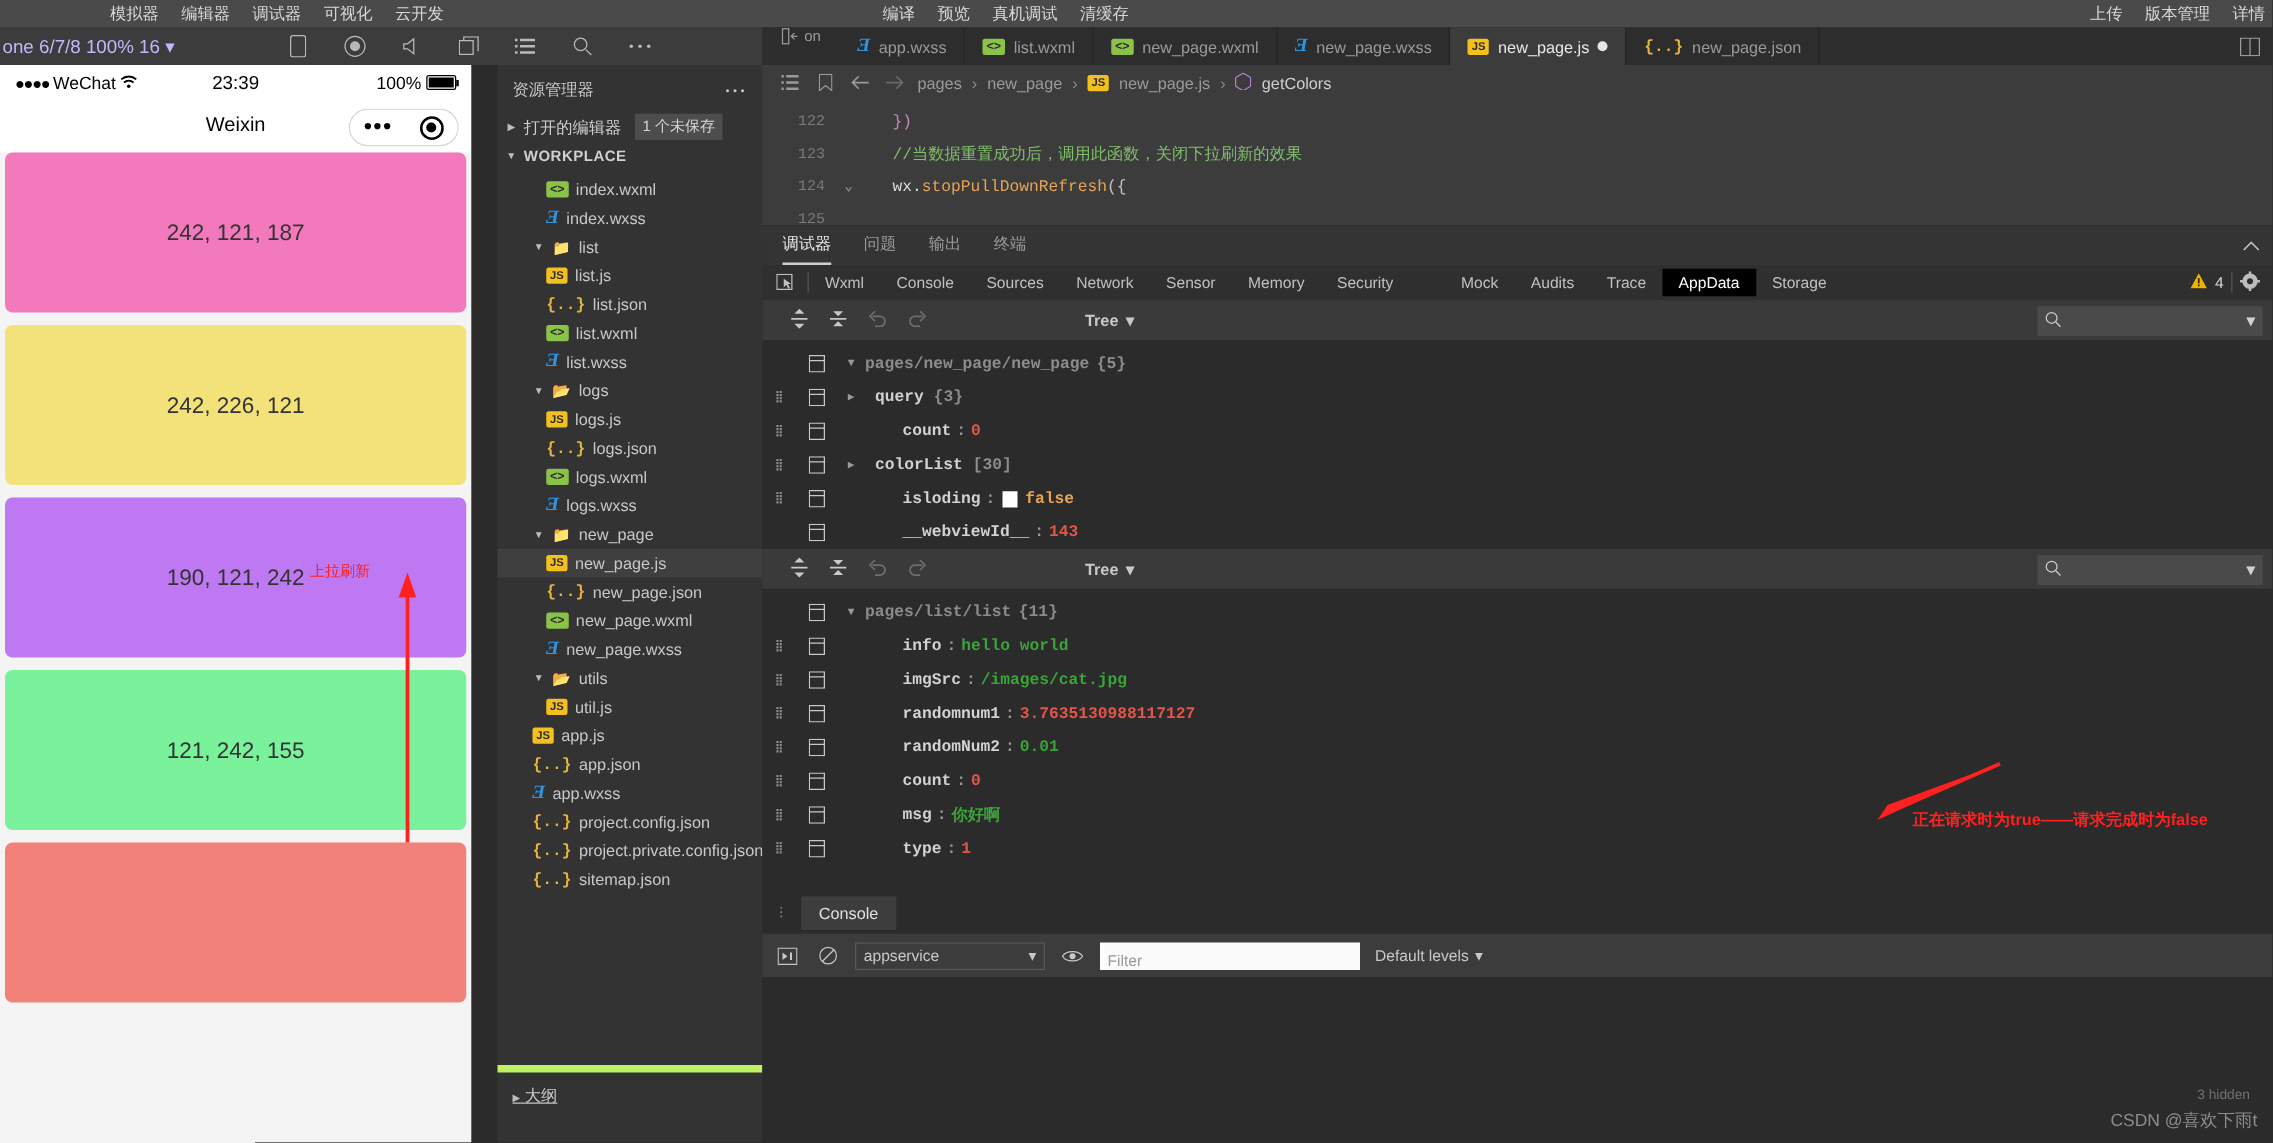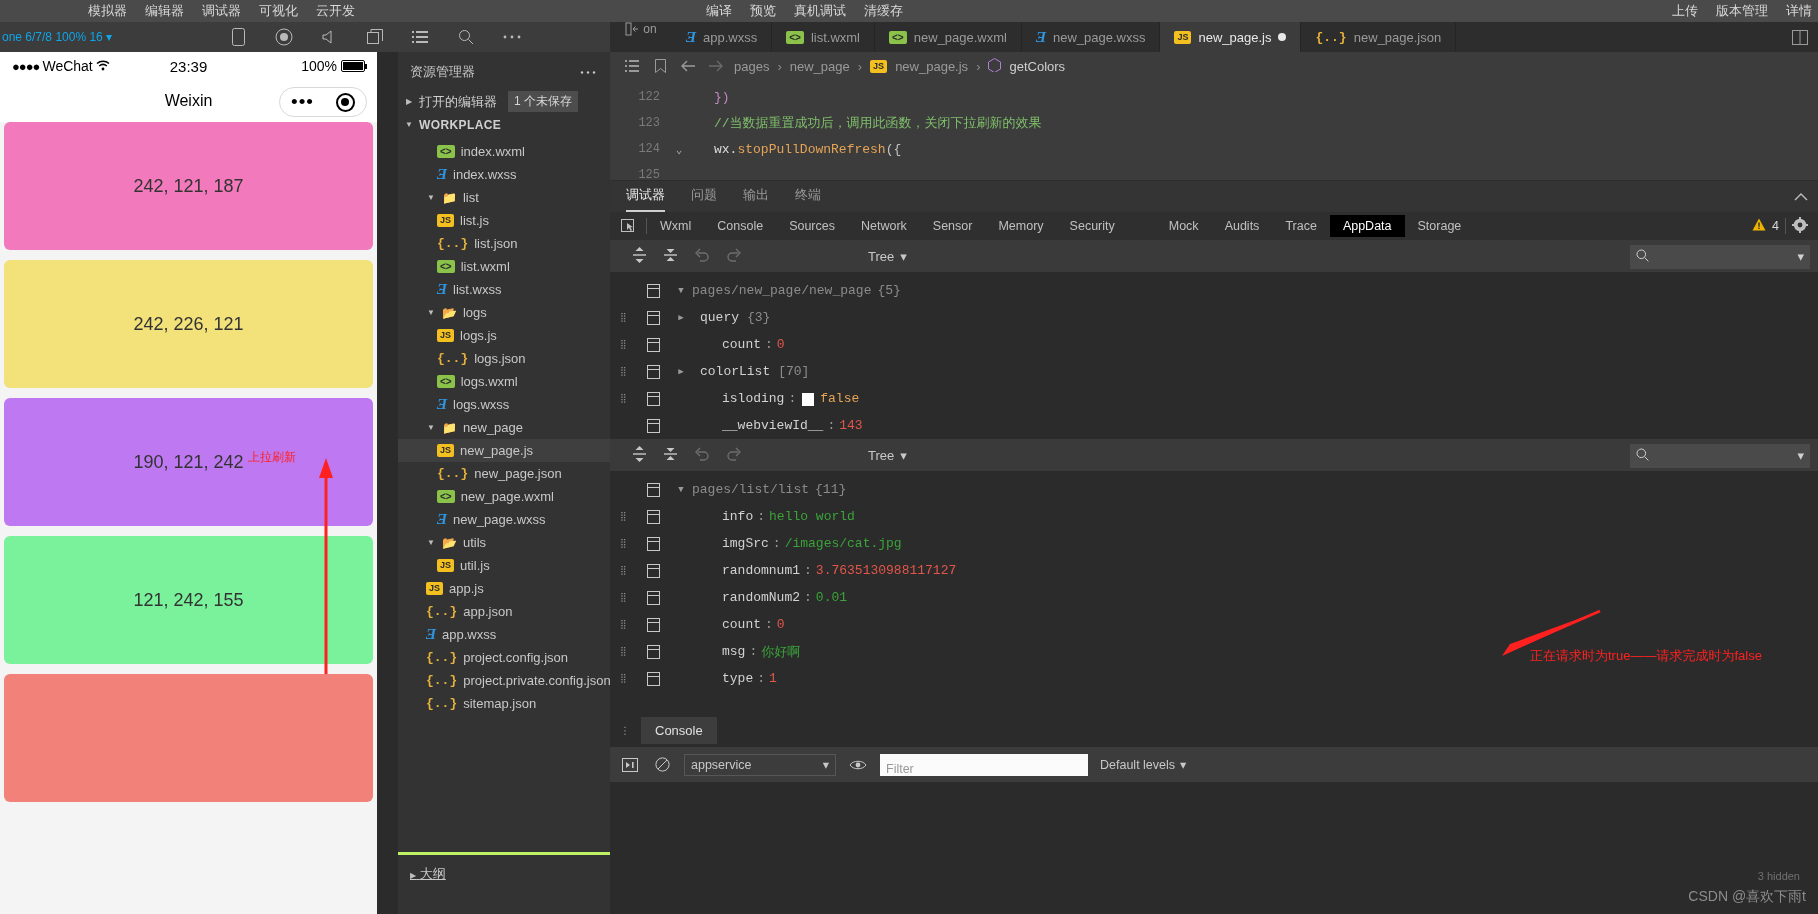--- a/index.html
+++ b/index.html
@@ -24,21 +24,21 @@
 
   
   .toolbar2 {
     position: absolute; top: 22px; left: 0; width: 1818px; height: 30px;
     background: #3c3c3c;
   }
   .sim-toolbar {
     position: absolute; left: 0; top: 0; width: 398px; height: 30px;
     background: #3c3c3c; display: flex; align-items: center;
   }
-  .sim-sel { color: #0ea5e9; font-size: 12px; margin-left: 0px; padding-left: 2px; white-space: nowrap;}
+  .sim-sel { color: #c4b5fd; font-size: 15px; margin-left: 0px; padding-left: 2px; white-space: nowrap;}
   .sim-icons { position: absolute; left: 228px; top: 5px; display: flex; gap: 26px; }
   .ic { width: 20px; height: 20px; color: #b9b9b9; display: flex; align-items: center; justify-content: center; }
   .ic svg { display: block; }
 
   .exp-toolbar {
     position: absolute; left: 398px; top: 0; width: 212px; height: 30px;
     background: #3c3c3c; display: flex; align-items: center; gap: 26px; padding-left: 12px;
   }
 
   
@@ -119,21 +119,21 @@
   }
   .exp-title { padding: 10px 12px 8px 12px; color: #c8c8c8; font-size: 13px; display:flex; justify-content:space-between; align-items:center;gap:24px;}
   .exp-row { display: flex; align-items: center; height: 23px; padding-left: 6px; gap: 5px; white-space: nowrap; }
   .badge-unsaved { background: #4d4d4d; color: #d6d6d6; font-size: 12px; padding: 2px 6px; margin-left: 6px; }
   .caret { width: 10px; text-align: center; font-size: 8px; color: #bdbdbd; }
   .exp-section { font-size: 12px; font-weight: bold; letter-spacing: .4px; color: #d0d0d0; }
   .tree-row { display: flex; align-items: center; height: 23px; gap: 6px; white-space: nowrap; color: #c8c8c8; font-size: 13px; }
   .tree-row.sel { background: #3f3f3f; }
   .folder-ic { color: #9aa7b0; font-size: 12px; }
   .folder-green { color: #8bc34a; }
-  .exp-outline { position: absolute; bottom: 0; left: 0; right: 0; height: 62px; border-top: 3px solid #bef264; padding: 10px 12px; color:#c8c8c8;text-decoration:underline;}
+  .exp-outline { position: absolute; bottom: 0; left: 0; right: 0; height: 62px; border-top: 6px solid #bef264; padding: 10px 12px; color:#c8c8c8;text-decoration:underline;}
 
   
   .editor-area { position: absolute; left: 610px; top: 52px; width: 1208px; height: 128px; background: #3c3c3c; }
   .breadcrumb {
     height: 28px; display: flex; align-items: center; gap: 8px; padding-left: 12px;
     color: #9a9a9a; font-size: 13px; background: #3c3c3c;
   }
   .bc-sep { color: #8a8a8a; }
   .code {
     font-family: "Liberation Mono", monospace; font-size: 13px;
@@ -166,21 +166,21 @@
     position: absolute; left: 610px; top: 212px; width: 1208px; height: 28px;
     background: #2f2f2f; display: flex; align-items: center; font-size: 12.5px; color: #c0c0c0;
   }
   .dev-tabs .cursor-ic { width: 36px; display:flex; align-items:center; justify-content:center; }
   .dev-tabs .sep { width: 1px; height: 16px; background: #555; }
   .dev-tabs .dtab { padding: 4px 13px; white-space: nowrap; }
   .dev-tabs .dtab.active { background: #000; color: #fff; }
   .dev-warn { margin-left: auto; display: flex; align-items: center; gap: 6px; padding-right: 10px; }
   .dev-warn .wc { color: #d6d6d6; }
 
-  .appdata { position: absolute; left: 610px; top: 240px; width: 1208px; height: 634px; background: #2b2b2b; }
+  .appdata { position: absolute; left: 610px; top: 240px; width: 1208px; height: 634px; background: #2b2b2b; font-weight: bold; }
   .ad-panel { border-top: 1px solid #3a3a3a; }
   .ad-toolbar {
     height: 32px; background: #3a3a3a; display: flex; align-items: center;
     gap: 16px; padding-left: 22px; color: #c8c8c8; font-size: 13px;
     border-bottom: 1px solid #2b2b2b;
   }
   .ad-tree-sel { margin-left: 110px; display: flex; align-items: center; gap: 6px; }
   .ad-search {
     margin-left: auto; width: 180px; height: 24px; background: #4a4a4a;
     display: flex; align-items: center; padding: 0 6px; gap: 4px; margin-right: 8px;
@@ -754,21 +754,21 @@
               <span class="ad-grip">⣿</span>
               <span class="ad-docicon">
                 <svg width="13" height="14" viewBox="0 0 13 14">
                   <rect x="0.5" y="0.5" width="12" height="13" fill="none" stroke="#c8c8c8"></rect>
                   <line x1="0.5" y1="4.5" x2="12.5" y2="4.5" stroke="#c8c8c8"></line>
                 </svg>
               </span>
               <span class="ad-expand">▶</span>
               <span style="padding-left:8px"></span>
               <span class="ad-key">colorList</span>
-              <span class="v-meta" style="padding-left:8px">[70]</span>
+              <span class="v-meta" style="padding-left:8px">[30]</span>
             </div>
             <div class="ad-row">
               <span class="ad-grip">⣿</span>
               <span class="ad-docicon">
                 <svg width="13" height="14" viewBox="0 0 13 14">
                   <rect x="0.5" y="0.5" width="12" height="13" fill="none" stroke="#c8c8c8"></rect>
                   <line x1="0.5" y1="4.5" x2="12.5" y2="4.5" stroke="#c8c8c8"></line>
                 </svg>
               </span>
               <span class="ad-expand"></span>

